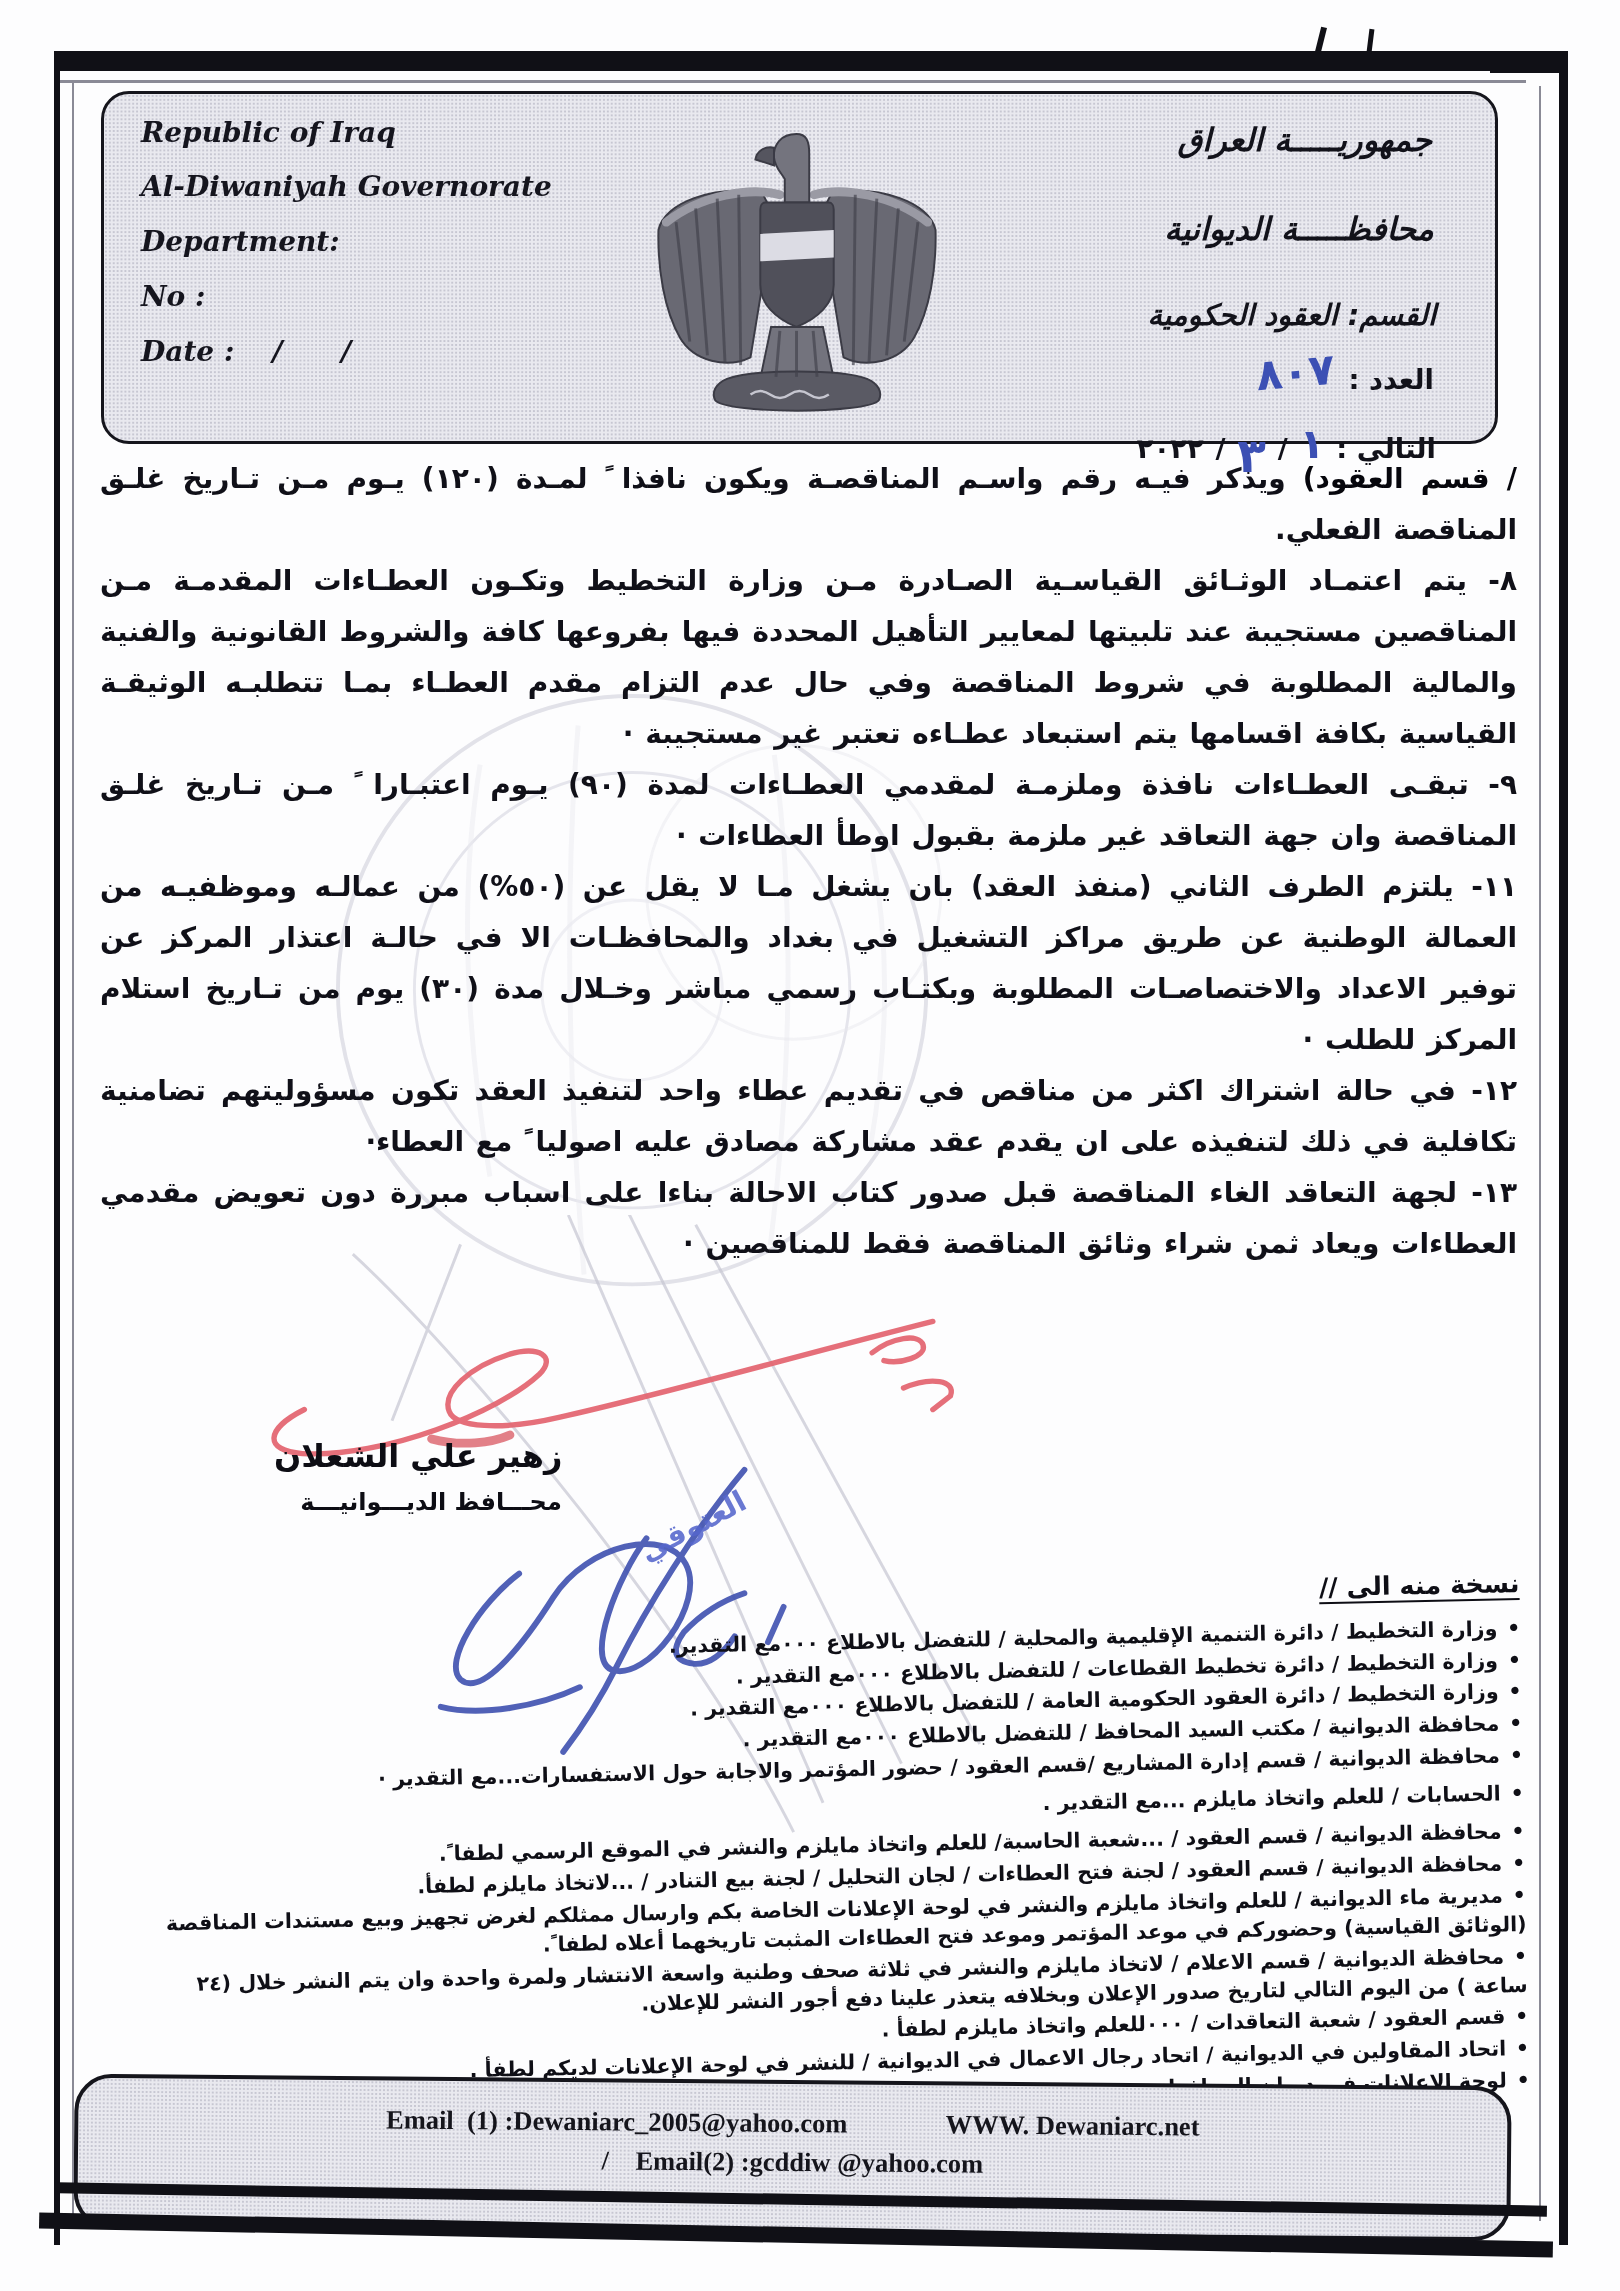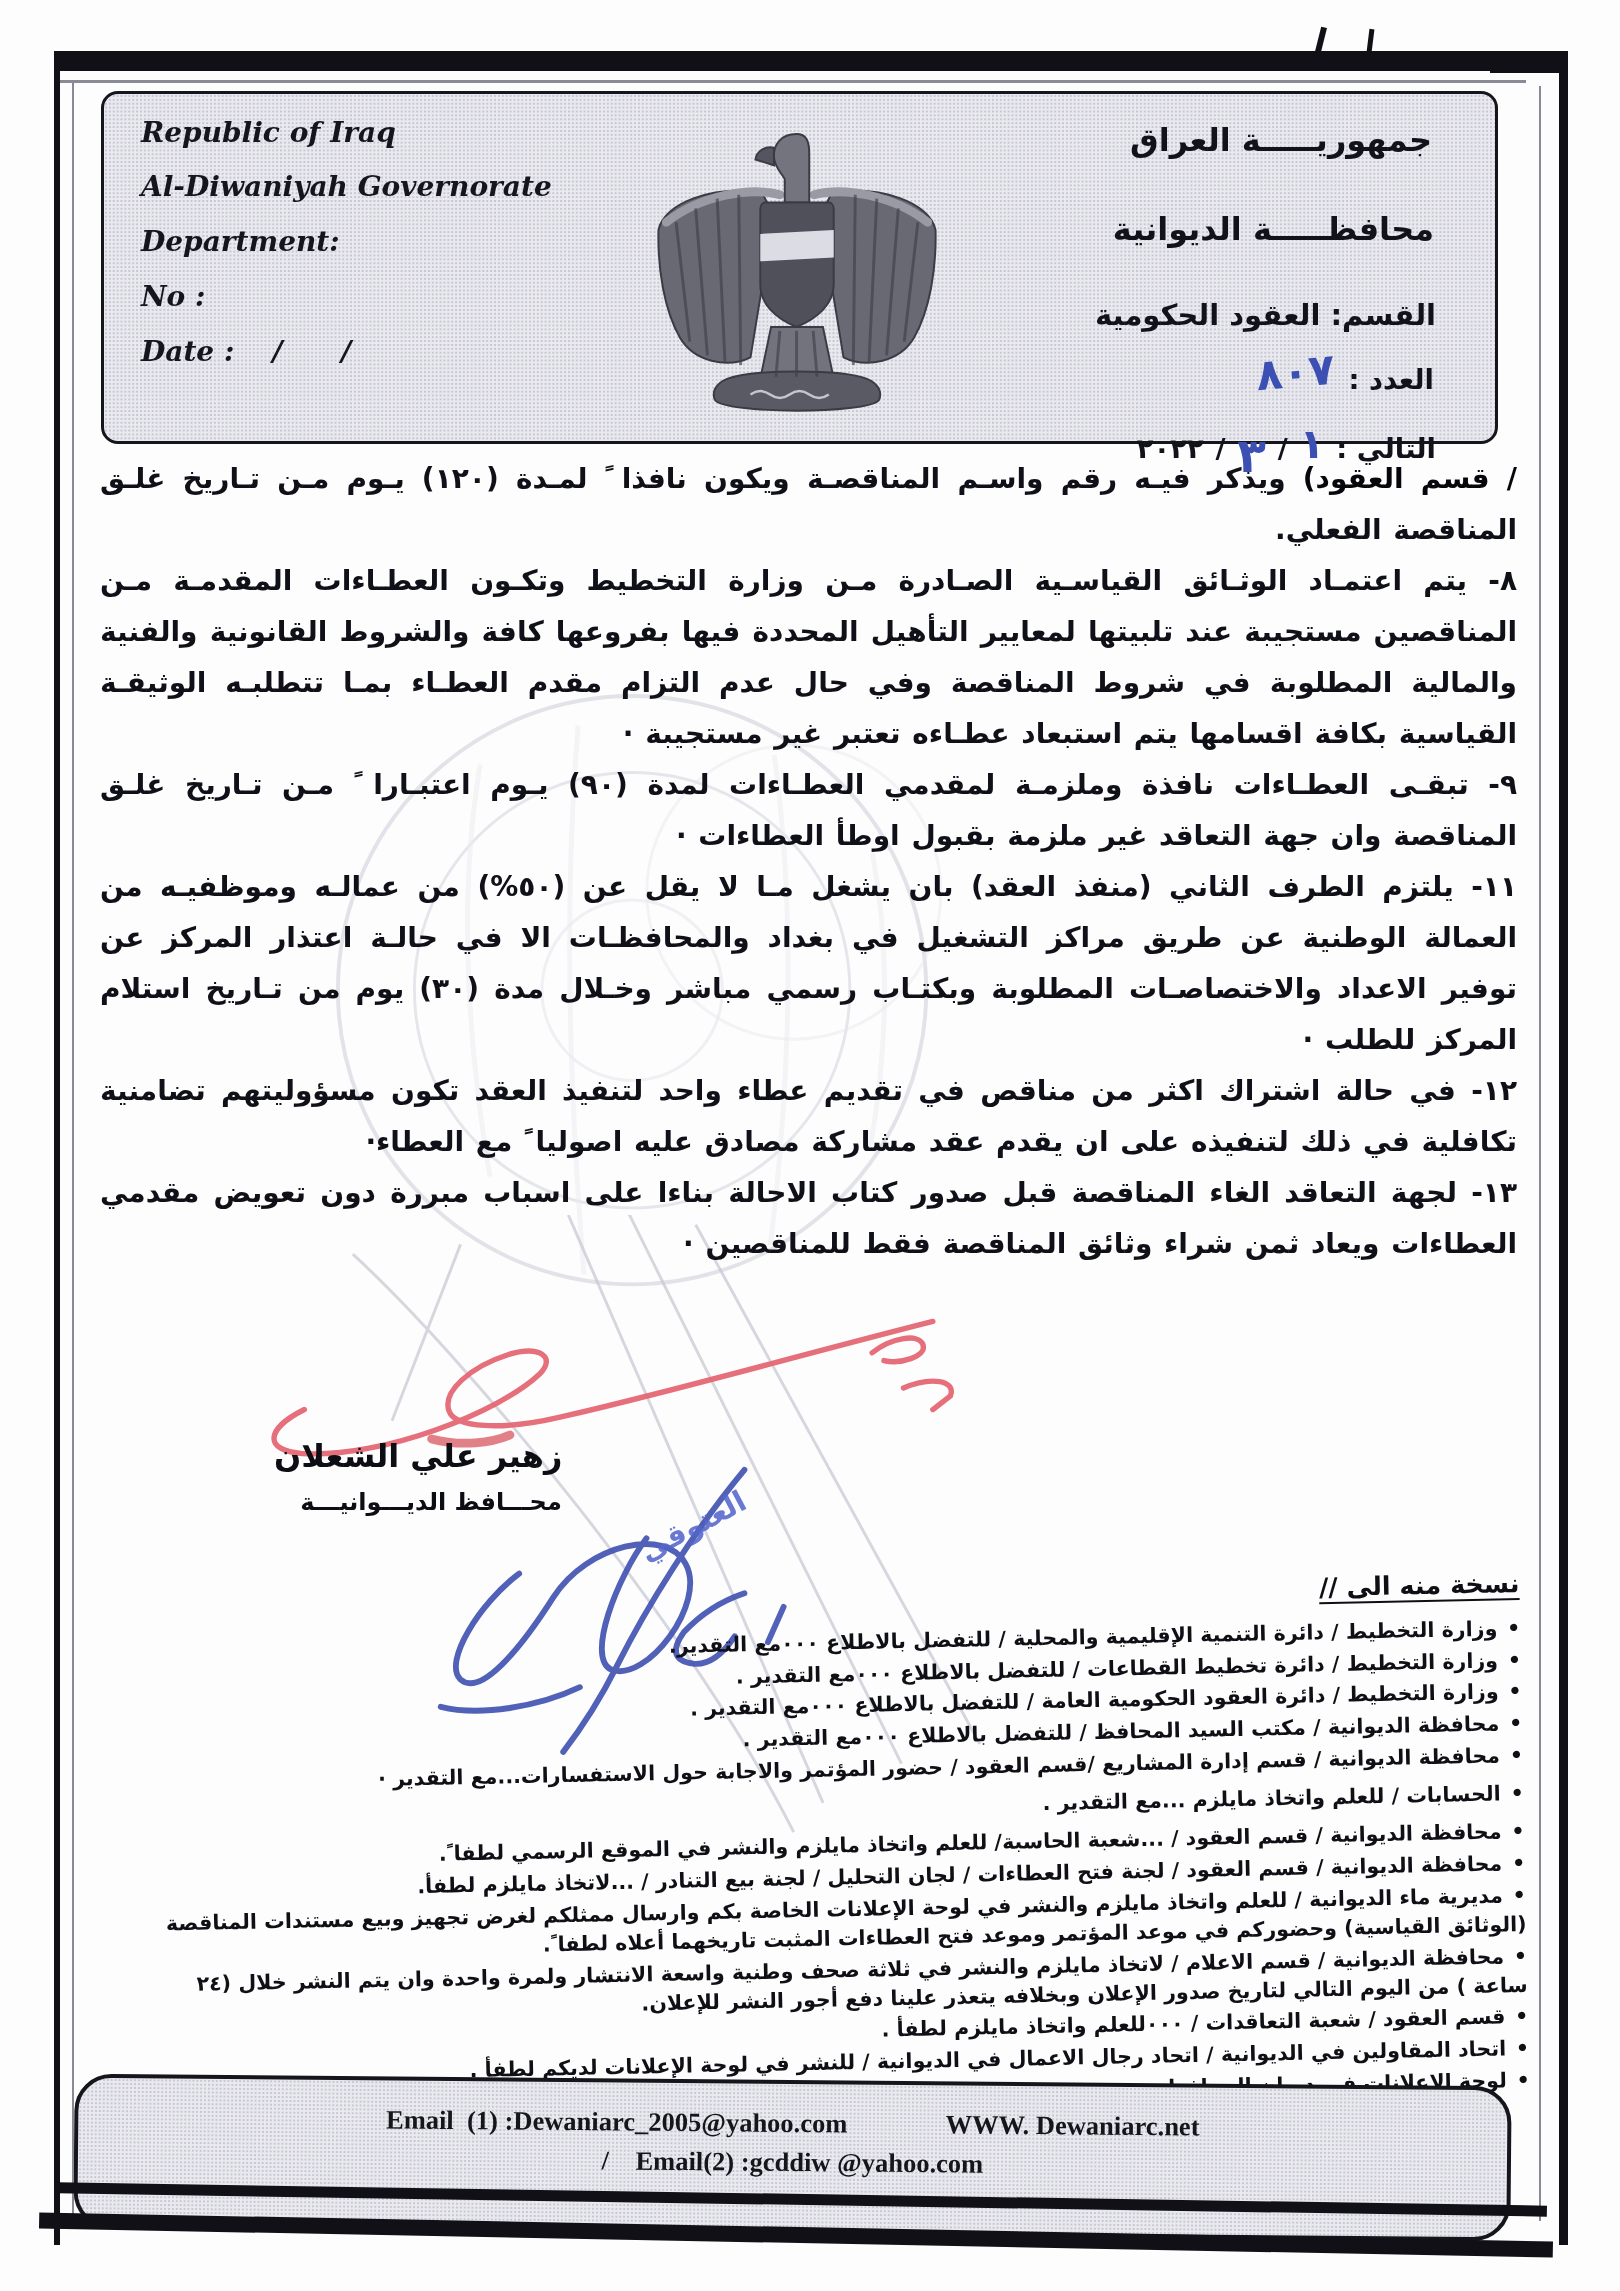--- a/index.html
+++ b/index.html
@@ -8,26 +8,26 @@
   .abs{position:absolute;}
 
   
   .bar{background:#101016;}
   .thin{background:#8a8a96;}
 
   
   .dotbox{background-color:#e9e9ef;
           background-image:radial-gradient(#c7c7d2 1px, rgba(0,0,0,0) 1px);
           background-size:3.9px 3.9px;
-          border:3.9px solid #15151c;border-radius:17px;}
+          border:3.9px solid #15151c;border-radius:28px;}
 
   .en-line{font-family:"DejaVu Serif",serif;font-style:italic;font-weight:700;
            font-size:28px;color:#15151e;white-space:pre;}
   .ar{direction:rtl;unicode-bidi:embed;}
-  .ar-line{font-weight:700;font-size:32px;color:#12121a;white-space:nowrap;}
+  .ar-line{font-weight:700;font-size:32px;color:#12121a;white-space:nowrap;font-style:italic;}
   .ar-line.small{font-size:29px;}
   .lbl{font-weight:700;font-size:27.4px;}
   .blue-hand{color:#3c50b4;font-weight:700;}
 
   
   .body-text{direction:rtl;text-align:justify;}
   .para{font-size:28px;font-weight:700;line-height:51px;color:#101018;margin:0;
         word-spacing:2px;}
   .para .lead{font-weight:800;color:#06060c;}
 

